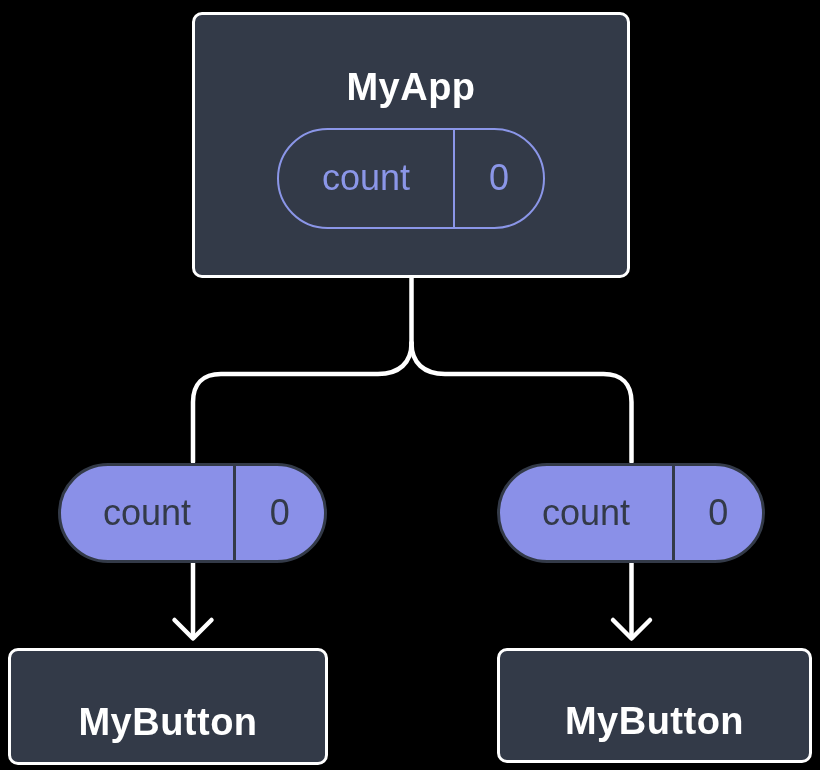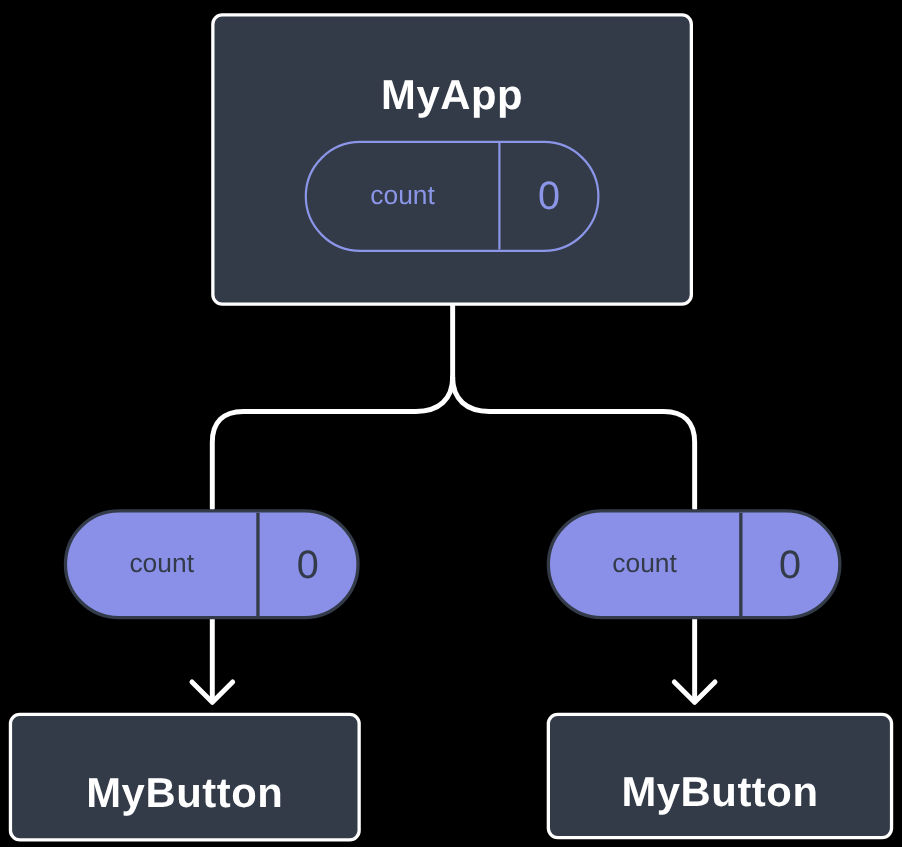--- a/index.html
+++ b/index.html
@@ -69,21 +69,21 @@
     z-index: 2;
   }
   #left-pill  { left: 58px;  top: 463px; }
   #right-pill { left: 497px; top: 463px; width: 268px; }
 
   .pill-label-seg {
     flex: 0 0 172px;
     display: flex;
     align-items: center;
     justify-content: center;
-    font-size: 24px;
+    font-size: 36px;
     line-height: 1;
   }
   .pill-outlined .pill-label-seg { flex-basis: 174px; }
   .pill-divider {
     width: 2px;
     align-self: stretch;
   }
   .pill-outlined .pill-divider { background: #8b96e8; }
   .pill-filled  .pill-divider { background: #333a48; width: 2.5px; }
   .pill-value-seg {

